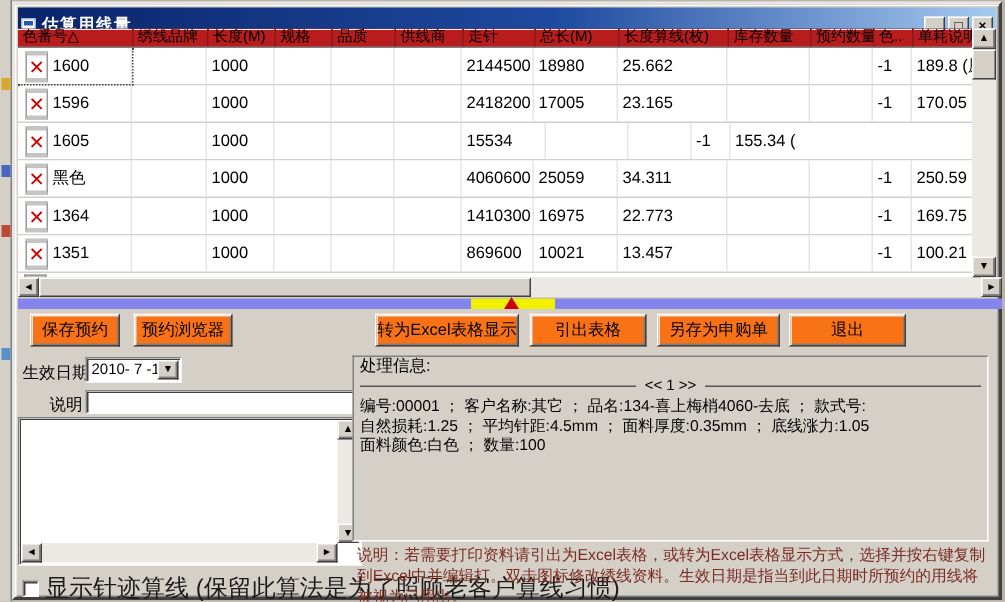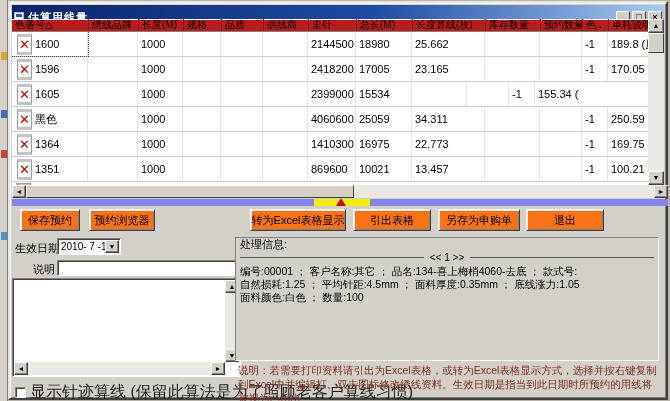--- a/index.html
+++ b/index.html
@@ -195,21 +195,20 @@
         <span class="spool">
             <span class="xmark">✕</span>
           </span>
         <span class="cellv">1605</span>
       </div>
       <div class="c c1"></div>
       <div class="c c2">1000</div>
       <div class="c c3"></div>
       <div class="c c4"></div>
       <div class="c c5"></div>
-      <div class="c c6">2399000</div>
       <div class="c c7">15534</div>
       <div class="c c9"></div>
       <div class="c c10"></div>
       <div class="c c11">-1</div>
       <div class="c c12">155.34 (原单</div>
     </div>
 
     <div class="trow">
       <div class="c c0">
         <span class="spool">

